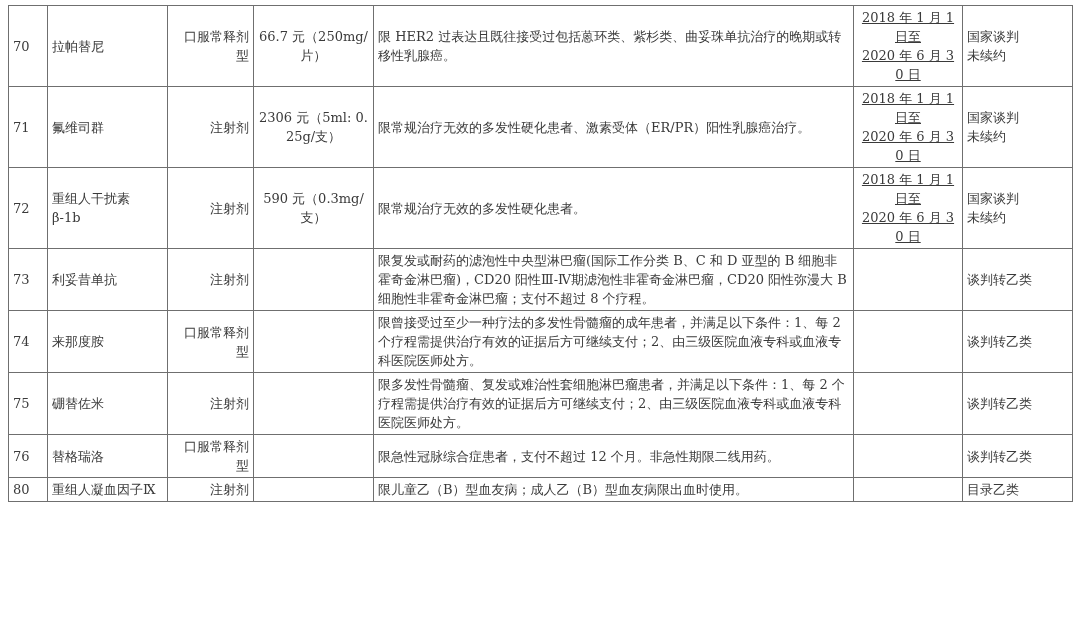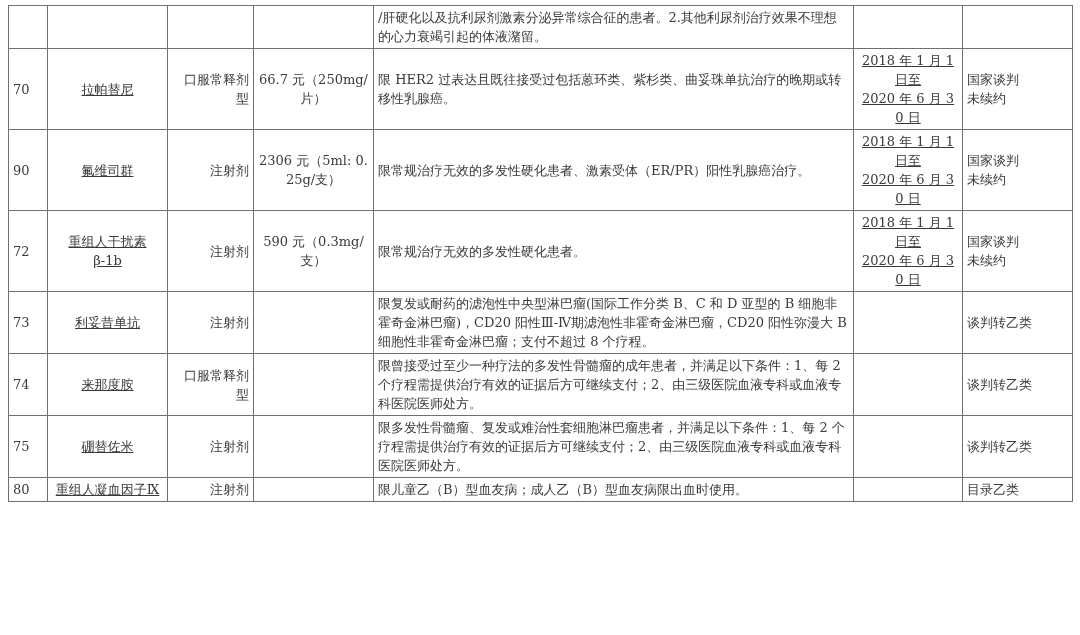--- a/index.html
+++ b/index.html
@@ -19,21 +19,21 @@
   table.drug-table td{
     border:1px solid #6f6f6f;
     font-size:13px;
     line-height:19px;
     padding:2px 4px;
     vertical-align:middle;
     word-break:break-all;
     overflow:hidden;
   }
   td.c-num{ }
-  td.c-name{ text-align:center; white-space:pre-line;text-decoration:underline; }
+  td.c-name{ text-align:left; white-space:pre-line; }
   td.c-form{ text-align:right; }
   td.c-price{ text-align:center; }
   td.c-indication{ text-align:left; padding-left:5px; padding-right:5px; }
   td.c-period{ text-align:center; white-space:pre-line;text-decoration:underline; }
   td.c-category{ text-align:left; white-space:pre-line; }
 </style>
 </head>
 <body>
 
 <div class="page">
@@ -43,41 +43,32 @@
           <col style="width: 39px;">
           <col style="width: 120px;">
           <col style="width: 86px;">
           <col style="width: 120px;">
           <col style="width: 480px;">
           <col style="width: 109px;">
           <col style="width: 110px;">
         </colgroup>
       <tbody>
           <tr>
-            <td class="c-num"></td>
-            <td class="c-name"></td>
-            <td class="c-form"></td>
-            <td class="c-price"></td>
-            <td class="c-indication">/肝硬化以及抗利尿剂激素分泌异常综合征的患者。2.其他利尿剂治疗效果不理想的心力衰竭引起的体液潴留。</td>
-            <td class="c-period"></td>
-            <td class="c-category"></td>
-          </tr>
-          <tr>
             <td class="c-num">70</td>
             <td class="c-name">拉帕替尼</td>
             <td class="c-form">口服常释剂型</td>
             <td class="c-price">66.7 元（250mg/片）</td>
             <td class="c-indication">限 HER2 过表达且既往接受过包括蒽环类、紫杉类、曲妥珠单抗治疗的晚期或转移性乳腺癌。</td>
             <td class="c-period">2018 年 1 月 1 日至
 2020 年 6 月 30 日</td>
             <td class="c-category">国家谈判
 未续约</td>
           </tr>
           <tr>
-            <td class="c-num">90</td>
+            <td class="c-num">71</td>
             <td class="c-name">氟维司群</td>
             <td class="c-form">注射剂</td>
             <td class="c-price">2306 元（5ml: 0.25g/支）</td>
             <td class="c-indication">限常规治疗无效的多发性硬化患者、激素受体（ER/PR）阳性乳腺癌治疗。</td>
             <td class="c-period">2018 年 1 月 1 日至
 2020 年 6 月 30 日</td>
             <td class="c-category">国家谈判
 未续约</td>
           </tr>
           <tr>
@@ -113,20 +104,29 @@
           <tr>
             <td class="c-num">75</td>
             <td class="c-name">硼替佐米</td>
             <td class="c-form">注射剂</td>
             <td class="c-price"></td>
             <td class="c-indication">限多发性骨髓瘤、复发或难治性套细胞淋巴瘤患者，并满足以下条件：1、每 2 个疗程需提供治疗有效的证据后方可继续支付；2、由三级医院血液专科或血液专科医院医师处方。</td>
             <td class="c-period"></td>
             <td class="c-category">谈判转乙类</td>
           </tr>
           <tr>
+            <td class="c-num">76</td>
+            <td class="c-name">替格瑞洛</td>
+            <td class="c-form">口服常释剂型</td>
+            <td class="c-price"></td>
+            <td class="c-indication">限急性冠脉综合症患者，支付不超过 12 个月。非急性期限二线用药。</td>
+            <td class="c-period"></td>
+            <td class="c-category">谈判转乙类</td>
+          </tr>
+          <tr>
             <td class="c-num">80</td>
             <td class="c-name">重组人凝血因子Ⅸ</td>
             <td class="c-form">注射剂</td>
             <td class="c-price"></td>
             <td class="c-indication">限儿童乙（B）型血友病；成人乙（B）型血友病限出血时使用。</td>
             <td class="c-period"></td>
             <td class="c-category">目录乙类</td>
           </tr>
         </tbody>
     </table>

